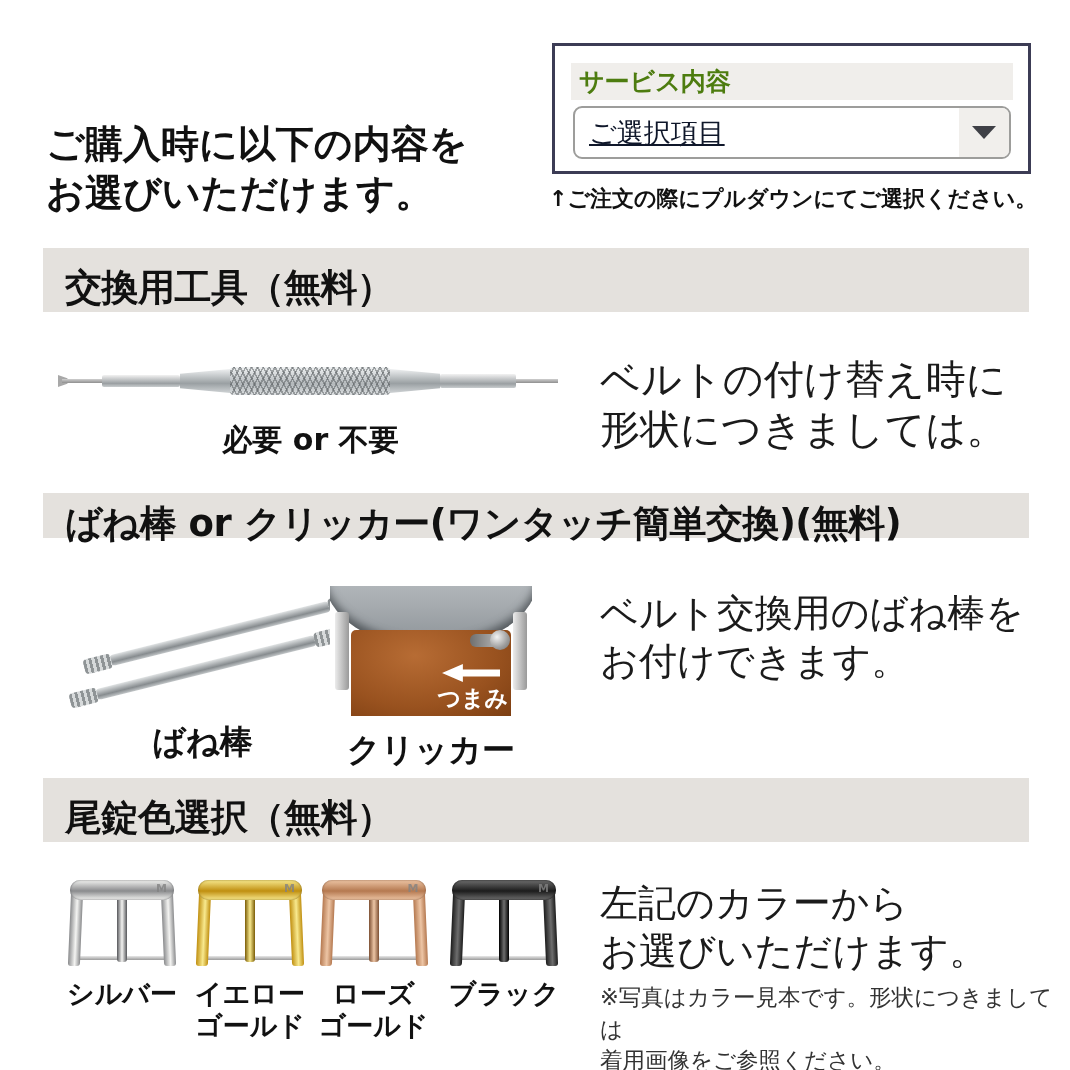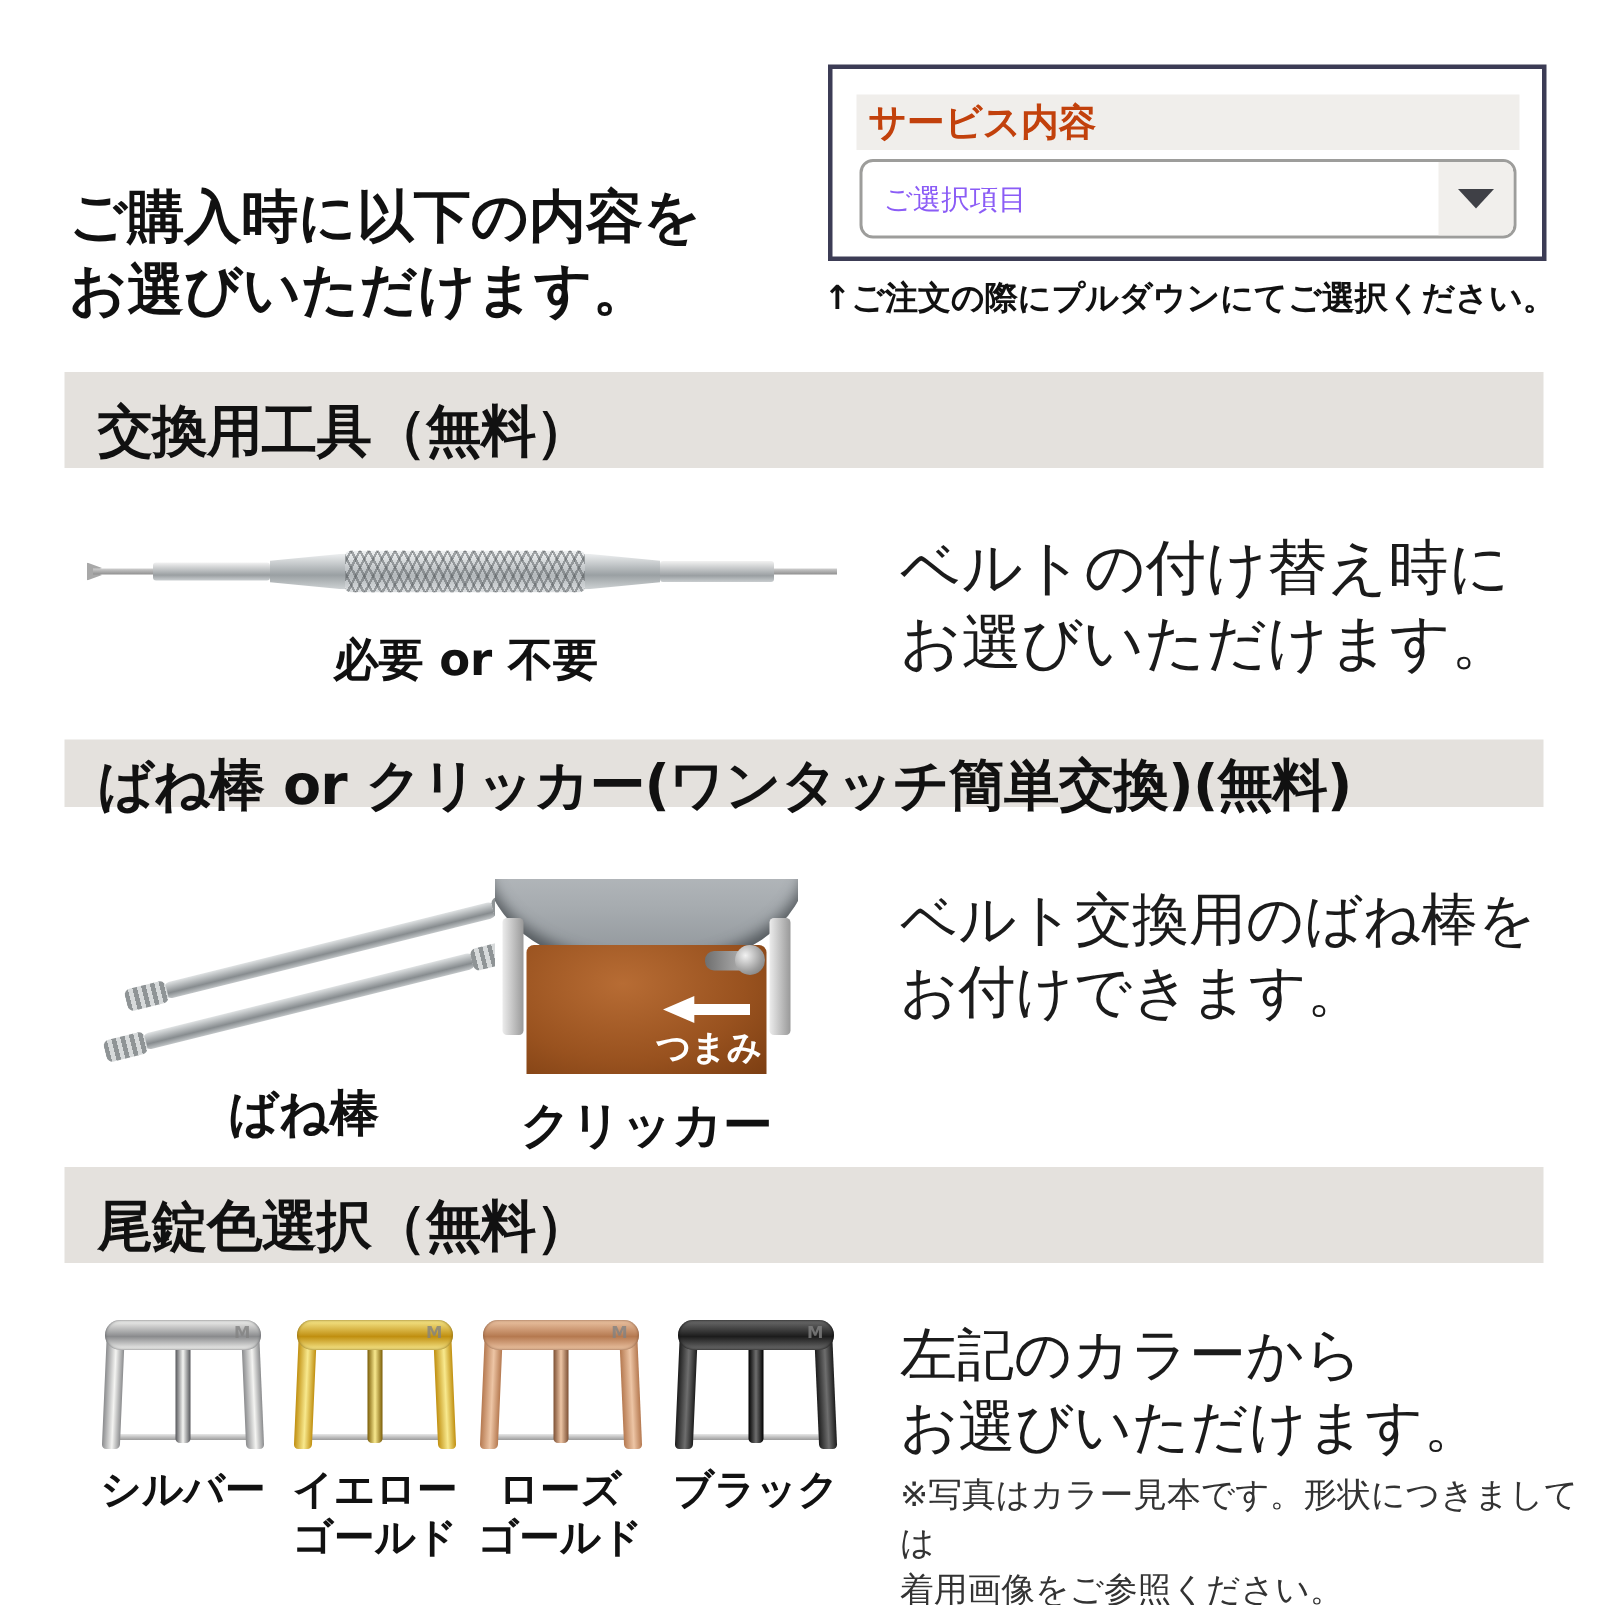--- a/index.html
+++ b/index.html
@@ -8,24 +8,24 @@
   .canvas > *{position:absolute;box-sizing:border-box;}
   .pre{white-space:pre-line;}
 
   
   .title{left:44px;top:24px;font-size:78px;font-weight:900;letter-spacing:-2px;line-height:1;color:var(--accent);}
   .subtitle{left:46px;top:120px;font-size:38px;font-weight:800;line-height:1.28;color:#111;}
 
   
   .svc-box{left:552px;top:43px;width:479px;height:131px;border:3px solid var(--dd-border);background:#fff;}
   .svc-label{position:absolute;left:16px;top:17px;width:442px;height:37px;background:#f0eeeb;
-             font-size:25px;font-weight:800;color:#c2410c;line-height:37px;padding-left:8px;box-sizing:border-box;}
+             font-size:25px;font-weight:800;color:#4d7c0f;line-height:37px;padding-left:8px;box-sizing:border-box;}
   .svc-select{position:absolute;left:18px;top:60px;width:438px;height:53px;border:2px solid #9d9d9b;
               border-radius:9px;background:#fff;display:flex;align-items:center;overflow:hidden;box-sizing:border-box;cursor:pointer;}
-  .svc-value{padding-left:14px;font-size:19px;color:#8b5cf6;flex:1;}
+  .svc-value{padding-left:14px;font-size:27px;color:#0f172a;flex:1;text-decoration:underline;}
   .svc-arrow{width:50px;align-self:stretch;background:#f1efec;display:flex;align-items:center;justify-content:center;}
   .tri{width:0;height:0;border-left:12px solid transparent;border-right:12px solid transparent;border-top:13px solid #3f4046;}
   .svc-note{left:549px;top:184px;font-size:22px;font-weight:800;color:#111;width:500px;}
 
   
   .bar{left:43px;width:986px;background:var(--bar-bg);display:flex;align-items:center;
        padding-left:22px;font-weight:800;color:#111;}
   .bar span{font-size:37px;letter-spacing:-0.5px;margin-top:16px;}
   .bar1{top:248px;height:64px;}
   .bar2{top:493px;height:45px;}
@@ -146,21 +146,21 @@
       <div class="t-shaft-l"></div>
       <div class="t-collar-l"></div>
       <div class="t-knurl"></div>
       <div class="t-collar-r"></div>
       <div class="t-shaft-r"></div>
       <div class="t-pin-r"></div>
     </div>
     <figcaption class="cap">必要 or 不要</figcaption>
   </figure>
   <div class="desc desc1 pre">ベルトの付け替え時に
-お選びいただけます。</div>
+形状につきましては。</div>
 
   <div class="bar bar2">
     <span>ばね棒 or クリッカー(ワンタッチ簡単交換)(無料)</span>
   </div>
 
   <figure class="fig fig-sbar">
     <div class="sbar-art">
       <div class="sbar s1"></div>
       <div class="sbar s2"></div>
     </div>

